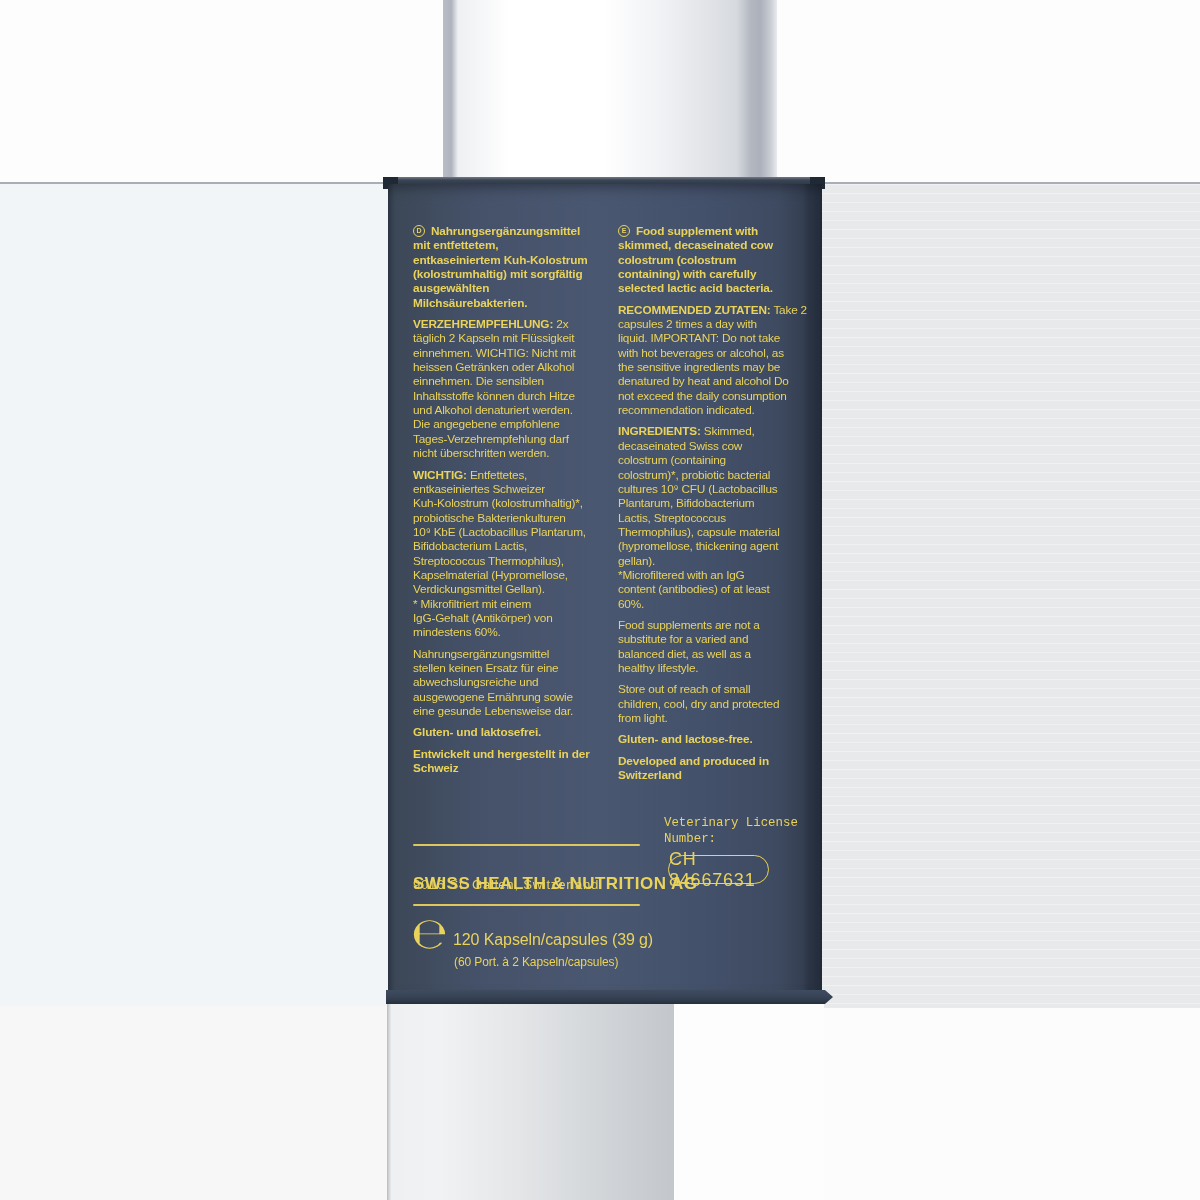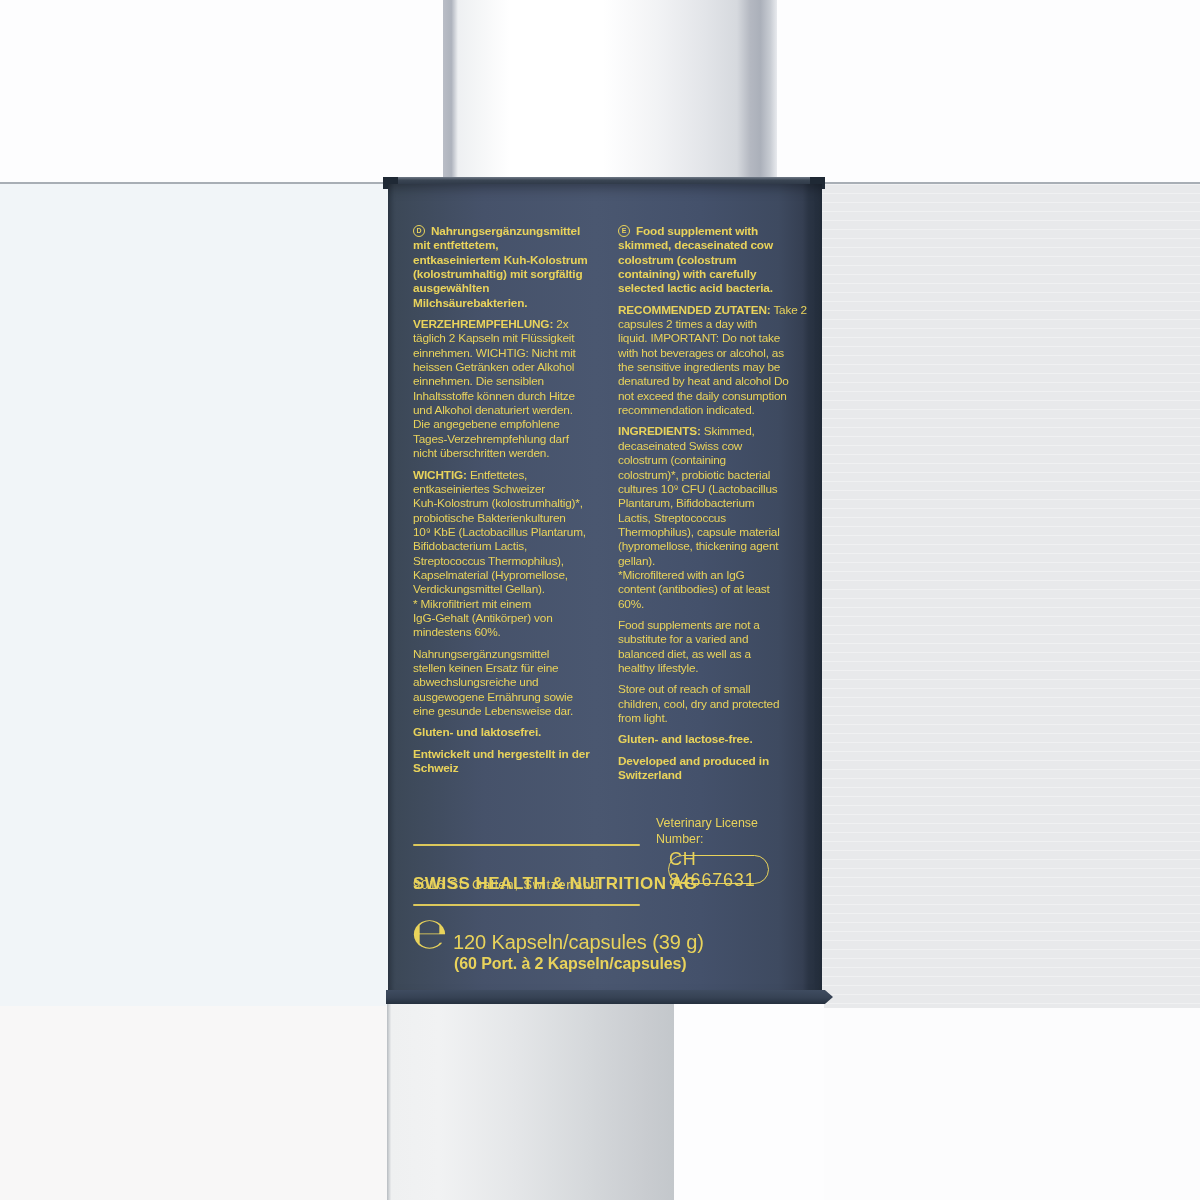--- a/index.html
+++ b/index.html
@@ -40,31 +40,31 @@
        color:#e9d35b;font-size:11.8px;line-height:14.35px;letter-spacing:-0.2px;}
   .col-de{left:25px;top:40px;width:202px;}
   .col-en{left:230px;top:40px;width:190px;}
   .para{margin:0;white-space:pre-line;}
   .bold,.para b{font-weight:700;letter-spacing:-0.15px;}
   .circle-mark{display:inline-block;width:10px;height:10px;border:1px solid #e9d35b;border-radius:50%;
     font-size:7px;line-height:10px;text-align:center;font-weight:700;vertical-align:2px;margin-right:6px;
     white-space:normal;}
 
   
-  .vet-label{left:268px;top:632px;color:#e9d35b;font-size:12.4px;line-height:15.5px;white-space:pre-line;}
+  .vet-label{left:276px;top:632px;color:#e9d35b;font-size:12.4px;line-height:15.5px;white-space:pre-line;font-family:Liberation Mono, monospace;}
   .rule{left:25px;width:227px;height:2px;background:#e9d35b;opacity:.92;border-radius:1px;}
   .rule1{top:660px;} .rule2{top:720px;}
   .company{left:25px;top:690px;color:#e9d35b;font-weight:700;font-size:17px;letter-spacing:.5px;}
   .address{left:25px;top:693px;color:#e9d35b;font-size:13.2px;letter-spacing:.7px;}
   .pill{left:280px;top:671px;width:99px;height:27px;border:1.7px solid #e9d35b;border-radius:15px;
     display:flex;align-items:center;justify-content:center;color:#e9d35b;font-size:18px;letter-spacing:.8px;}
   .estimated{left:23px;top:726px;color:#e9d35b;font-size:43px;line-height:46px;
     font-family:"DejaVu Sans",sans-serif;}
-  .contents{left:65px;top:747px;color:#e9d35b;font-size:20px;letter-spacing:-0.1px;}
-  .portions{left:66px;top:771px;color:#e9d35b;font-size:16px;letter-spacing:-0.1px;font-weight:bold;}
+  .contents{left:65px;top:747px;color:#e9d35b;font-size:16px;letter-spacing:-0.1px;}
+  .portions{left:66px;top:771px;color:#e9d35b;font-size:12px;letter-spacing:-0.1px;}
 </style>
 </head>
 <body>
 
 <div class="scene">
 
   <div class="abs top-column"></div>
   <div class="abs hairline"></div>
   <div class="abs mid-left"></div>
   <div class="abs mid-right"></div>

